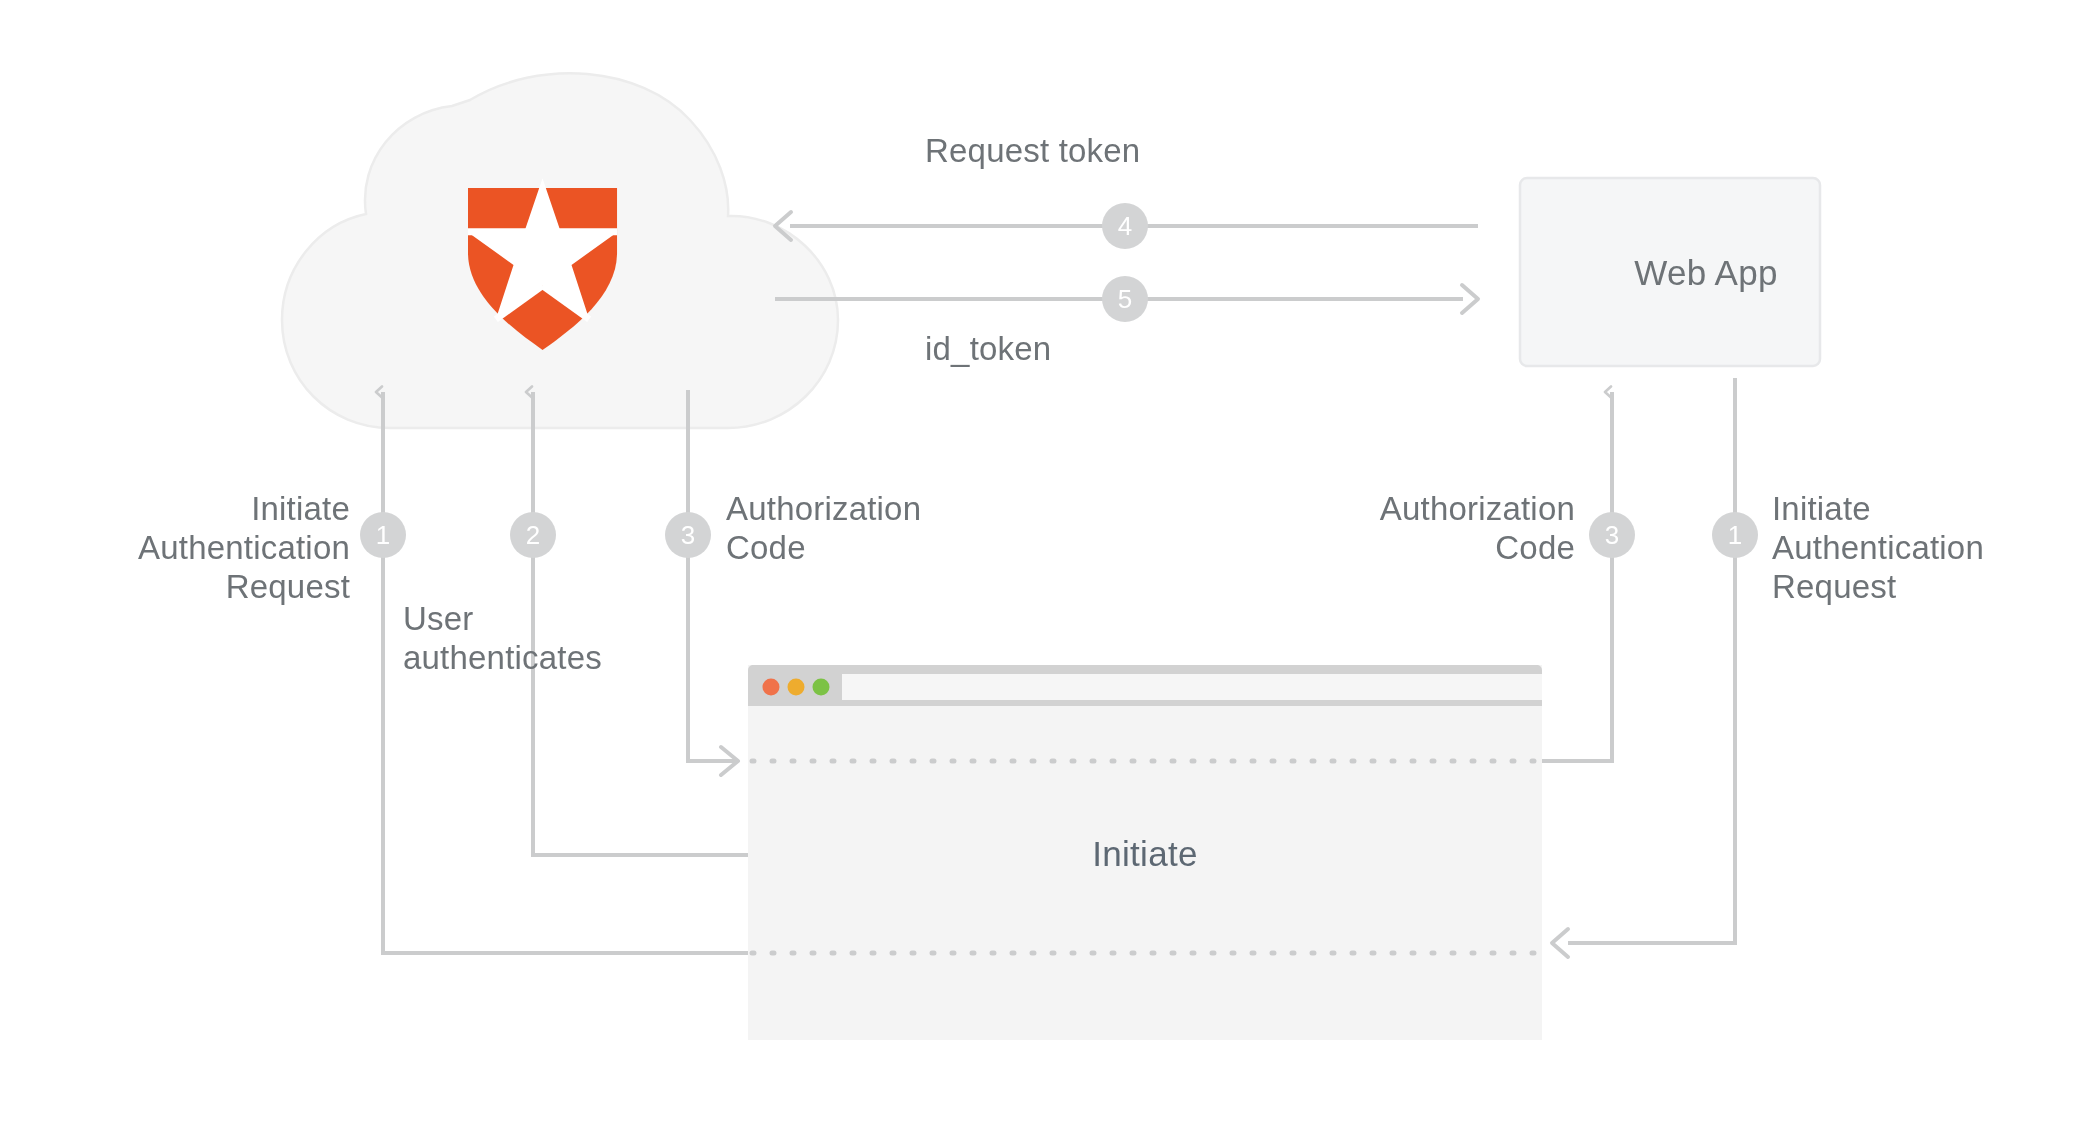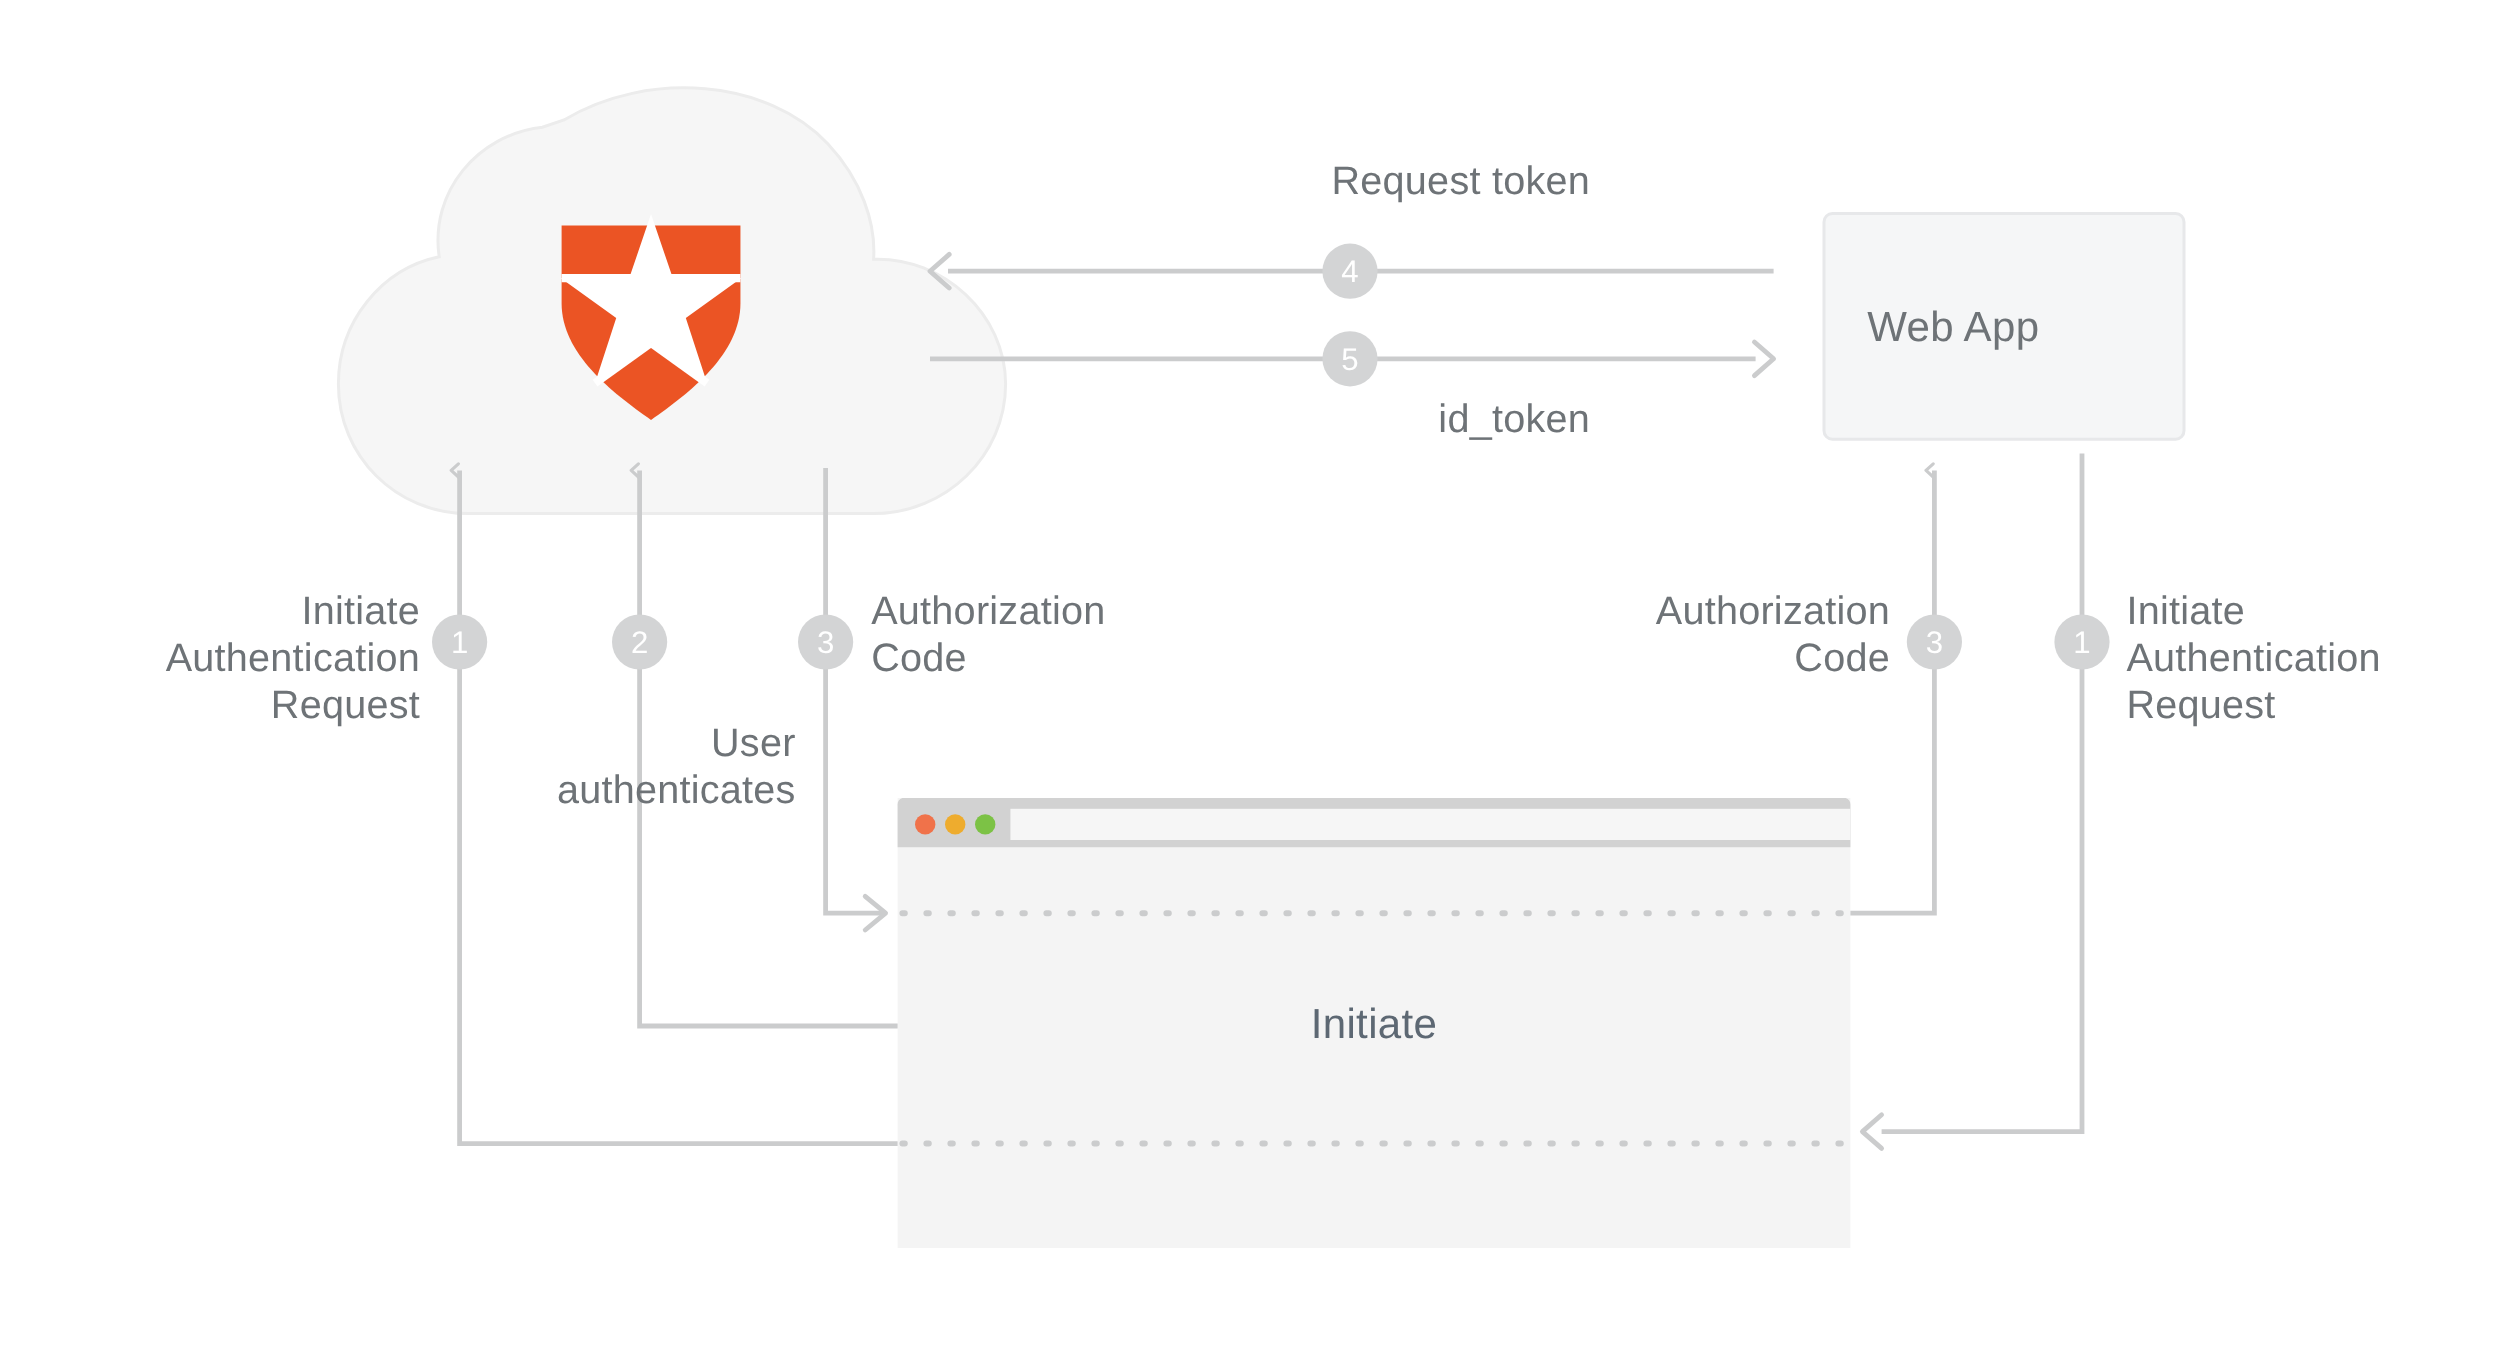--- a/index.html
+++ b/index.html
@@ -27,27 +27,28 @@
   .lbl {
     position: absolute;
     color: #6e7377;
     font-size: 33px;
     line-height: 1.18;
     letter-spacing: 0.2px;
     white-space: pre-line;
   }
   .lbl.right { text-align: right; }
   .lbl.left  { text-align: left; }
-  .lbl.center{ text-align: right; }
+  .lbl.center{ text-align: left; }
 
   .node-text {
     position: absolute;
     color: #6e7377;
     font-size: 35px;
     letter-spacing: 0.3px;
+    text-align: center;
     padding-left: 36px;
   }
   .browser-text {
     position: absolute;
     color: #5d6873;
     font-size: 35px;
     letter-spacing: 0.3px;
     text-align: center;
   }
   .badge-num {

